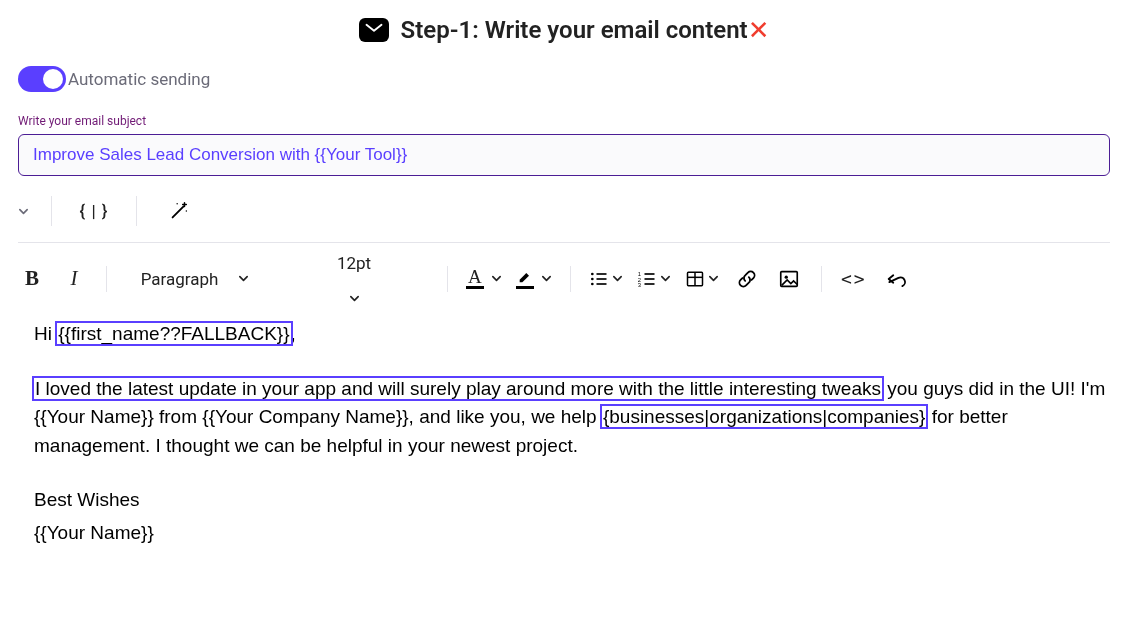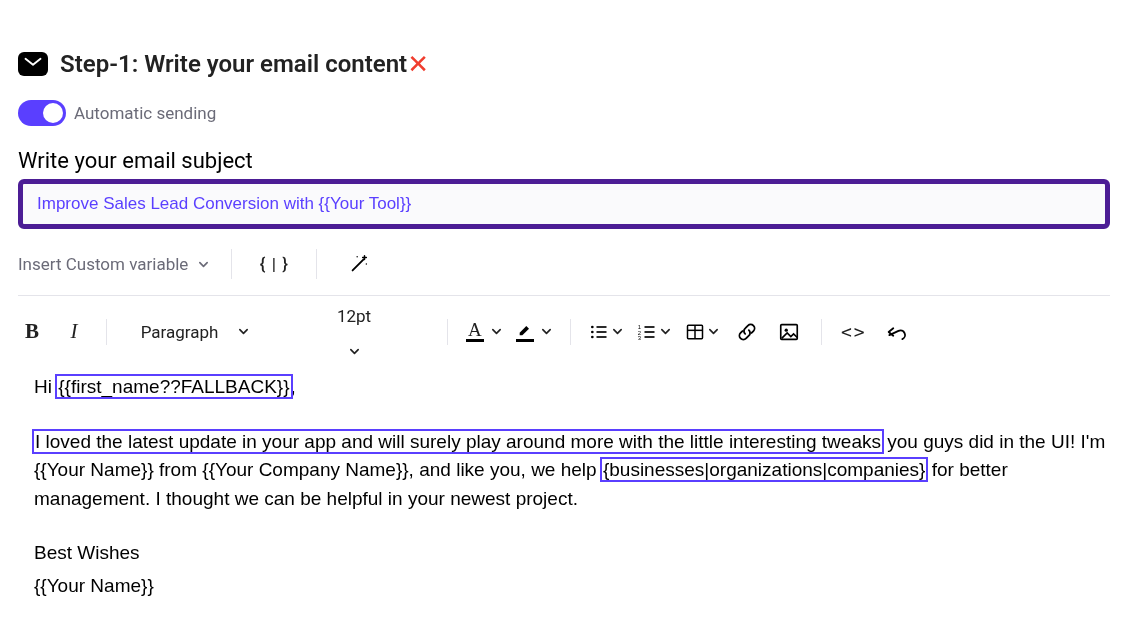--- a/index.html
+++ b/index.html
@@ -6,46 +6,46 @@
   body {
     margin: 0;
     padding: 16px 18px;
     font-family: -apple-system, BlinkMacSystemFont, "Segoe UI", Roboto, "Helvetica Neue", Arial, sans-serif;
     color: #222;
     background: #fff;
     width: 1128px;
   }
 
   
-  .header-row { display: flex; align-items: center; justify-content: flex-start; margin-top: 34px; }
+  .header-row { display: flex; align-items: center; justify-content: center; }
   .header-left { display: flex; align-items: center; gap: 12px; }
   .mail-badge {
     width: 30px; height: 24px; background: #000; border-radius: 6px;
     display: flex; align-items: center; justify-content: center;
   }
   .mail-badge svg { width: 18px; height: 14px; }
   .step-title { font-size: 24px; font-weight: 600; color: #222; }
   .close-x { color: #f03d2e; font-size: 26px; font-weight: 300; cursor: pointer; line-height: 1; }
 
   
-  .toggle-row { display: flex; align-items: center; gap: 8px; margin-top: 22px; }
+  .toggle-row { display: flex; align-items: center; gap: 2px; margin-top: 22px; }
   .toggle {
     width: 48px; height: 26px; background: #5a3fff; border-radius: 13px;
     position: relative; cursor: pointer;
   }
   .toggle-knob {
     position: absolute; right: 3px; top: 3px;
     width: 20px; height: 20px; background: #fff; border-radius: 50%;
   }
   .toggle-label { color: #6b6b78; font-size: 17px; }
 
   
-  .subject-label { color: #000000; font-size: 22px; margin-top: 22px; }
+  .subject-label { color: #701a75; font-size: 12px; margin-top: 22px; }
   .subject-input {
-    width: 100%; border: 5px solid #4c1d95; border-radius: 6px;
+    width: 100%; border: 1px solid #4c1d95; border-radius: 6px;
     padding: 10px 14px; font-size: 17px; color: #5a3fff; margin-top: 6px;
     background: #fafafc;
   }
 
   
   .var-row {
     display: flex; align-items: center; justify-content: space-between;
     margin-top: 20px;
   }
   .var-left { display: flex; align-items: center; gap: 22px; }
@@ -140,21 +140,20 @@
 </div>
 
 
 <div class="subject-label">Write your email subject</div>
 <input class="subject-input" type="text" value="Improve Sales Lead Conversion with {{Your Tool}}" style="">
 
 
 <div class="var-row">
   <div class="var-left">
     <div class="var-dd">
-      <span>Insert Custom variable</span>
       <svg class="chev-down" viewBox="0 0 12 12">
           <path d="M2 4 L6 8 L10 4" stroke="#6b6b78" stroke-width="1.8" fill="none" stroke-linecap="round" stroke-linejoin="round"></path>
         </svg>
     </div>
     <div class="vdiv"></div>
     <div class="tool-plain">
       <span style="letter-spacing:1px;font-weight:500;">{ | }</span>
     </div>
     <div class="vdiv"></div>
     <div class="tool-plain">

